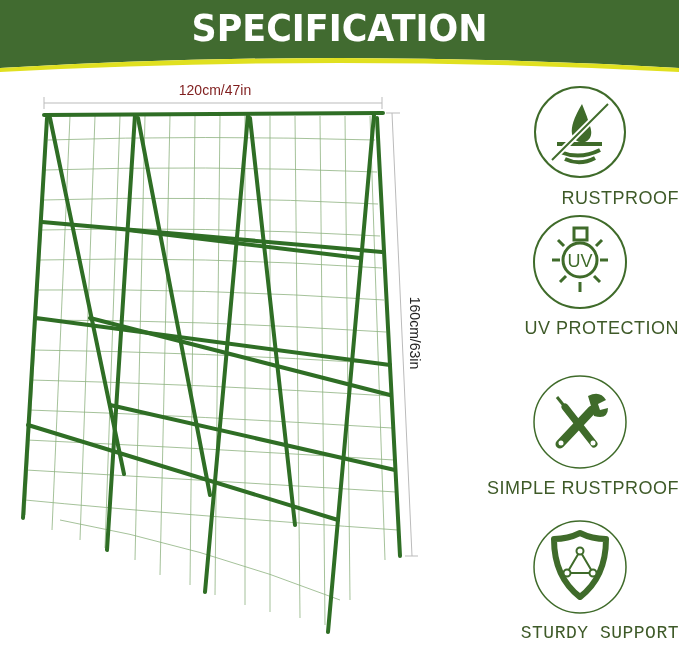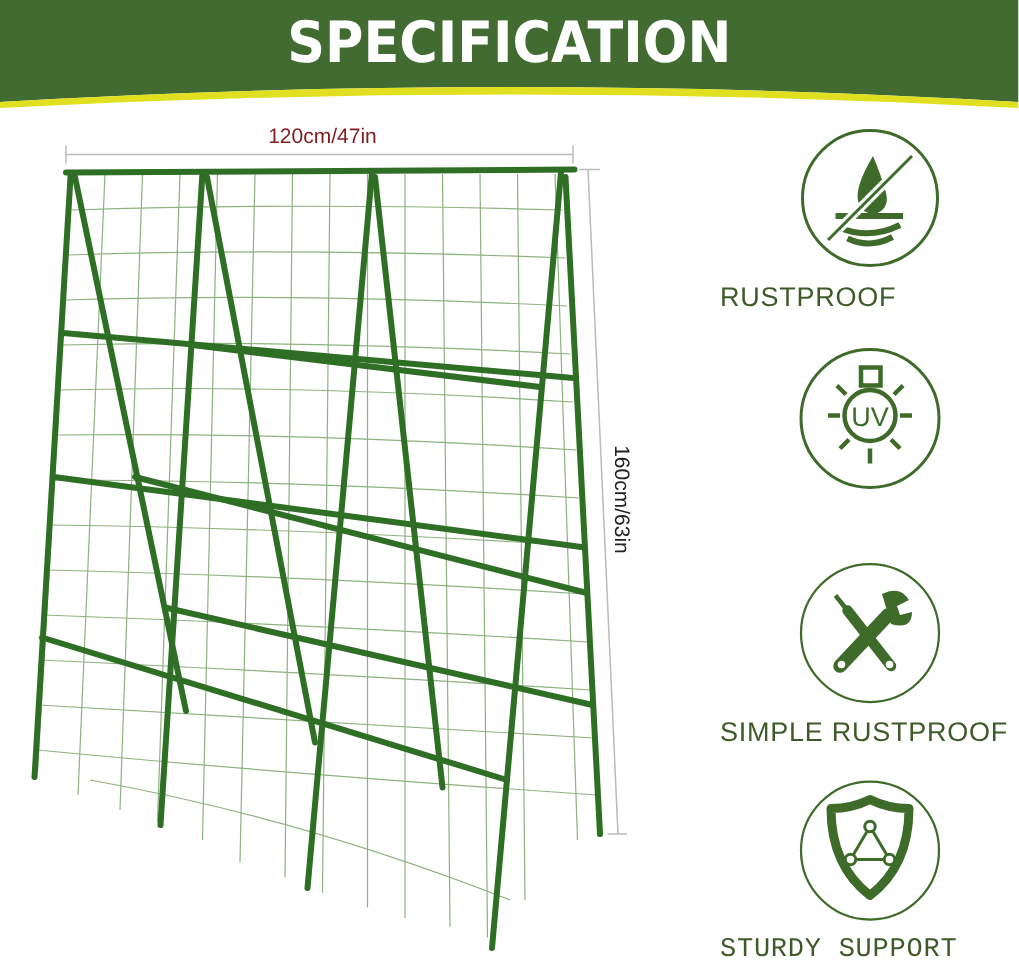--- a/index.html
+++ b/index.html
@@ -2,21 +2,21 @@
 <html><head>
 <meta charset="utf-8">
 <style>
   html,body{margin:0;padding:0;background:#fff;}
   body{width:679px;height:650px;position:relative;overflow:hidden;font-family:"Liberation Sans","DejaVu Sans",sans-serif;}
   .banner{position:absolute;left:0;top:0;width:656px;height:80px;}
   .banner-title{position:absolute;left:0;top:6px;width:679px;text-align:center;color:#fff;font-family:"DejaVu Sans","Liberation Sans",sans-serif;font-weight:bold;font-size:38px;letter-spacing:0px;transform:scaleX(0.92);}
   .trellis{position:absolute;left:0;top:80px;width:470px;height:570px;}
   .dim-w{position:absolute;left:150px;top:82px;width:130px;text-align:center;font-size:14px;color:#7f1d1d;}
   .dim-h{position:absolute;left:405px;top:325px;font-size:14px;color:#222;transform:rotate(90deg);transform-origin:center;white-space:nowrap;width:110px;text-align:center;margin-left:-45px;}
-  .feature{position:absolute;left:480px;width:199px;text-align:left;}
+  .feature{position:absolute;left:480px;width:199px;text-align:right;}
   .feature .icon{display:block;margin:0 auto;width:100px;height:100px;}
   .feature .label{display:block;margin-top:6px;font-size:18px;color:#3e5a28;letter-spacing:0.5px;white-space:nowrap;}
 </style>
 </head>
 <body>
 
 <div class="banner">
   <svg width="679" height="80" viewBox="0 0 679 80">
     <path d="M0 0 H679 V68 Q340 48 0 68 Z" fill="#416b30"></path>
     <path d="M0 68 Q340 48 679 68 L679 72 Q340 54 0 72 Z" fill="#e0e020"></path>
@@ -65,36 +65,37 @@
   <svg class="icon" viewBox="0 0 100 100">
     <circle cx="50" cy="50" r="45" fill="none" stroke="#3f6b2a" stroke-width="2"></circle>
     <path d="M52 22 Q40 42 42 52 Q45 62 55 60 Q64 56 60 44 Q57 34 52 22 Z" fill="#3f6b2a"></path>
     <path d="M27 62 H72 M30 70 Q50 78 70 68 M35 77 Q50 84 65 76" stroke="#3f6b2a" stroke-width="4" fill="none"></path>
     <line x1="78" y1="22" x2="22" y2="78" stroke="#fff" stroke-width="6"></line>
     <line x1="78" y1="22" x2="22" y2="78" stroke="#3f6b2a" stroke-width="2"></line>
   </svg>
   <span class="label">RUSTPROOF</span>
 </div>
 
-<div class="feature" style="top:229px;">
+<div class="feature" style="top:212px;">
   <svg class="icon" viewBox="0 0 100 100">
     <circle cx="50" cy="50" r="46" fill="none" stroke="#3f6b2a" stroke-width="2"></circle>
     <rect x="44" y="16" width="13" height="12" fill="none" stroke="#3f6b2a" stroke-width="3"></rect>
     <circle cx="50" cy="48" r="17" fill="none" stroke="#3f6b2a" stroke-width="3"></circle>
     <text x="50" y="55" text-anchor="middle" font-size="18" fill="#3f6b2a" font-family="Liberation Sans, sans-serif">UV</text>
     <g stroke="#3f6b2a" stroke-width="3">
       <line x1="22" y1="48" x2="30" y2="48"></line>
         <line x1="70" y1="48" x2="78" y2="48"></line>
       <line x1="50" y1="70" x2="50" y2="80"></line>
       <line x1="28" y1="28" x2="34" y2="34"></line>
         <line x1="72" y1="28" x2="66" y2="34"></line>
       <line x1="30" y1="70" x2="36" y2="64"></line>
         <line x1="70" y1="70" x2="64" y2="64"></line>
     </g>
   </svg>
+  <span class="label">UV PROTECTION</span>
 </div>
 
 <div class="feature" style="top:372px;">
   <svg class="icon" viewBox="0 0 100 100">
     <circle cx="50" cy="50" r="46" fill="none" stroke="#3f6b2a" stroke-width="1.5"></circle>
     <line x1="27" y1="25" x2="35" y2="35" stroke="#3f6b2a" stroke-width="3"></line>
     <line x1="35" y1="35" x2="64" y2="72" stroke="#3f6b2a" stroke-width="7" stroke-linecap="round"></line>
     <line x1="30" y1="72" x2="62" y2="38" stroke="#3f6b2a" stroke-width="9" stroke-linecap="round"></line>
     <path d="M58 24 Q70 18 76 28 L68 32 L70 38 L78 36 Q78 48 64 44 Z" fill="#3f6b2a"></path>
     <circle cx="31" cy="71" r="2.5" fill="#fff"></circle>

